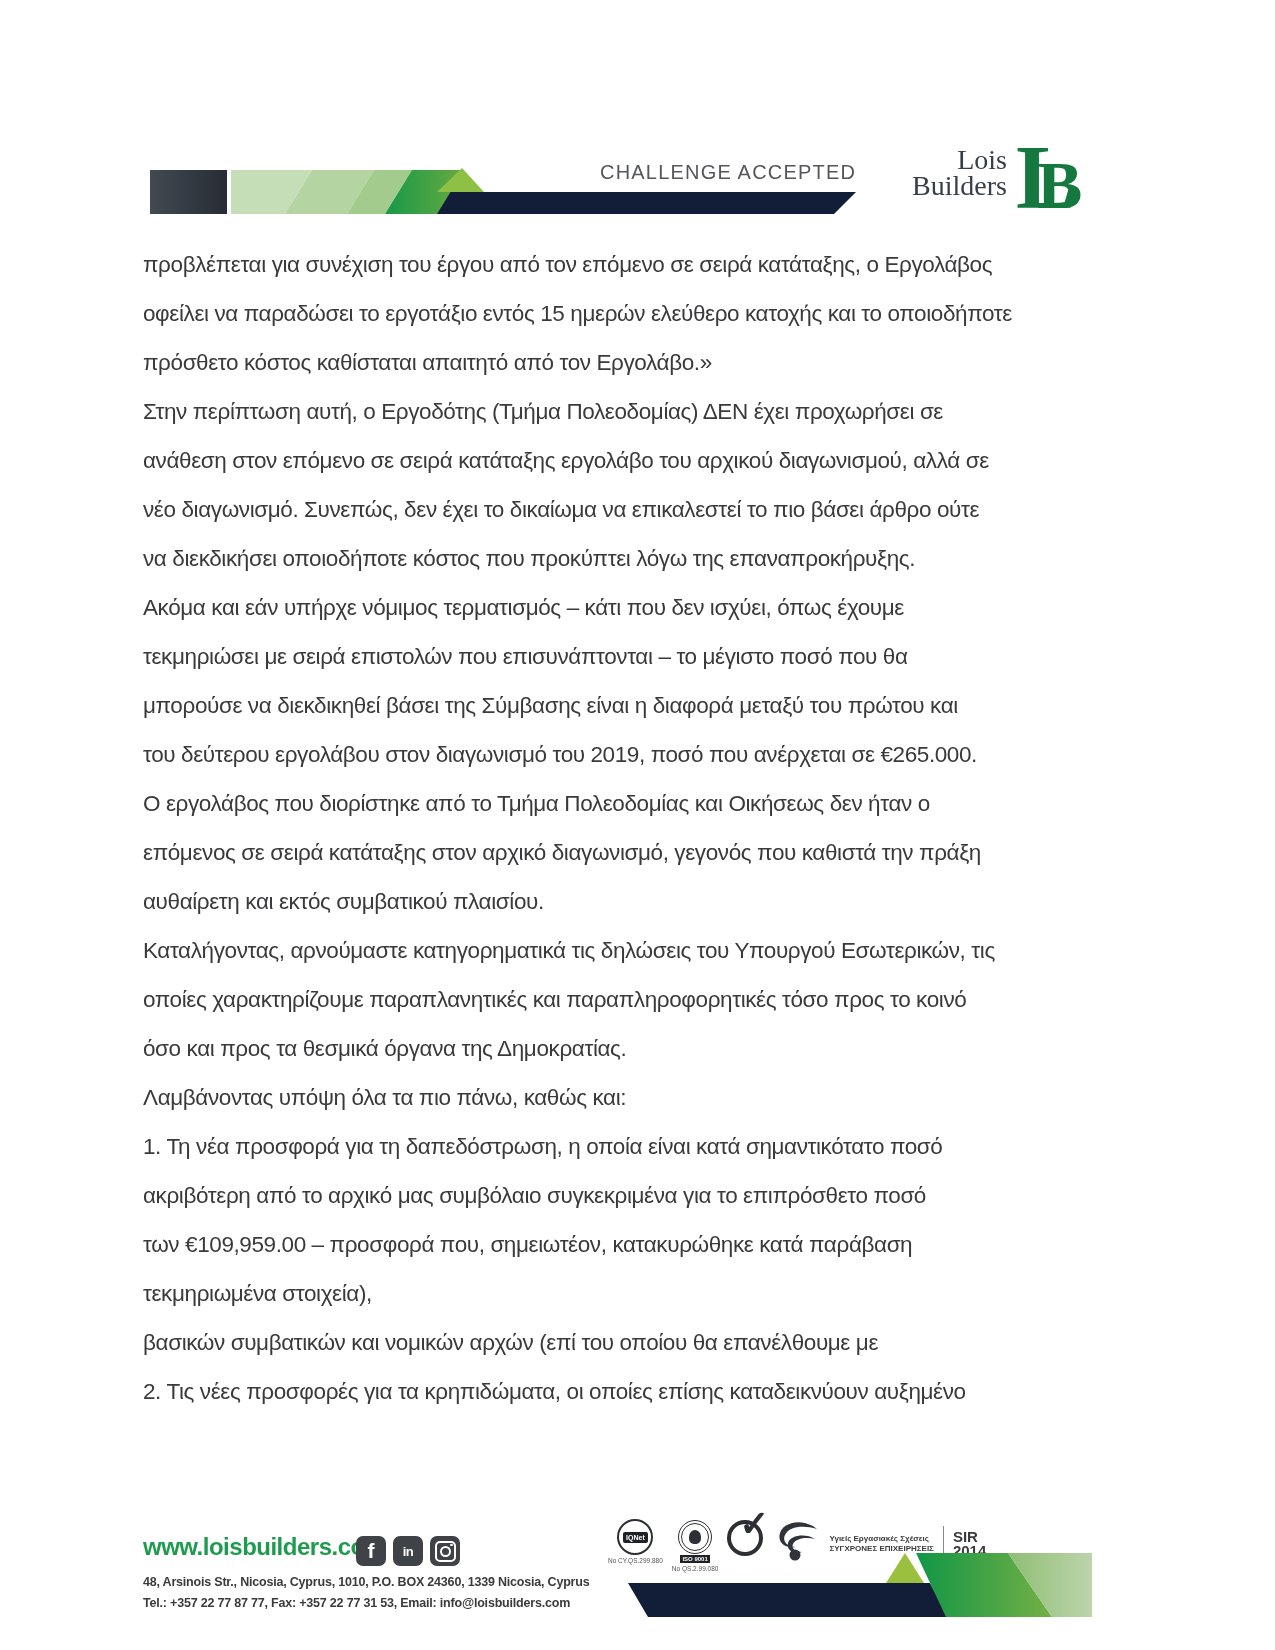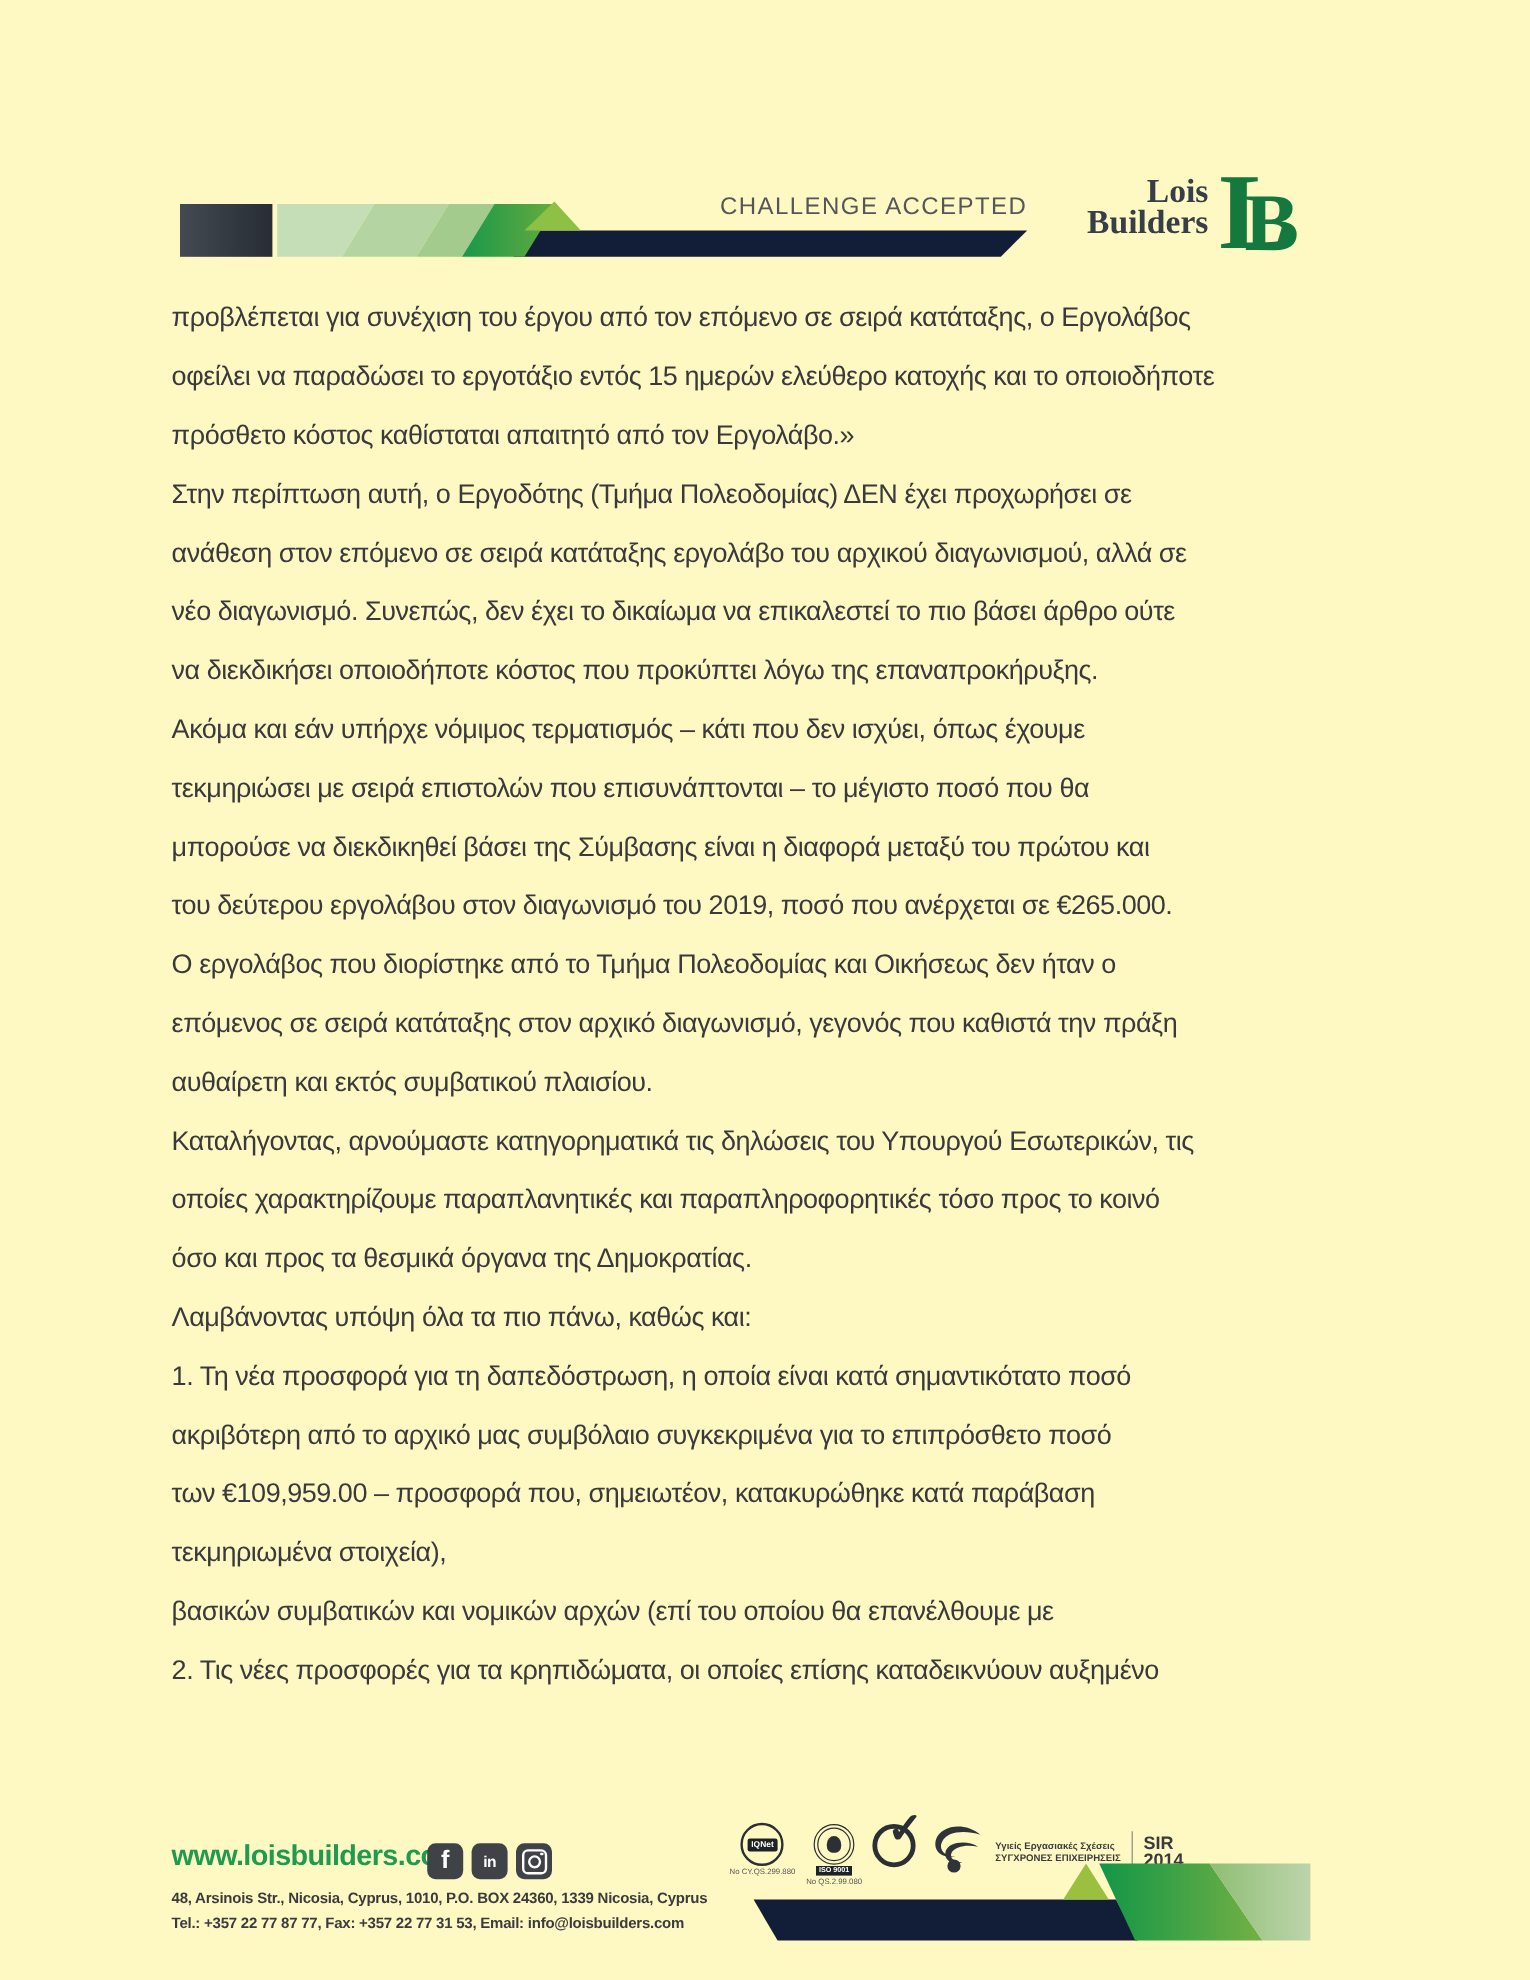--- a/index.html
+++ b/index.html
@@ -1,33 +1,33 @@
 <!DOCTYPE html>
 <html><head>
 <meta charset="utf-8">
 <style>
   html,body { margin:0; padding:0; background:#e8e8e8; }
   .page {
     position:relative; width:1275px; height:1650px; margin:0 auto;
-    background:#fef9c3; overflow:hidden;
+    background:#ffffff; overflow:hidden;
     font-family:"Liberation Sans", sans-serif;
   }
   svg.band { position:absolute; left:0; display:block; }
   #top-band { top:0; width:1275px; height:230px; }
   #bottom-band { top:1540px; width:1275px; height:110px; }
 
   .tagline {
     position:absolute; left:600px; top:161px; width:256px;
     text-align:right; font-size:20px; letter-spacing:1.2px;
     color:#54565a; white-space:nowrap;
   }
 
   .logo-text {
     position:absolute; left:845px; top:147px; width:162px; text-align:right;
-    font-family:"Liberation Serif", serif; font-weight:bold;
+    font-family:"Liberation Serif", serif; font-weight:normal;
     font-size:28px; line-height:26px; color:#363f47;
   }
   .monogram {
     position:absolute; left:1016px; top:136px; width:70px; height:92px;
     font-family:"Liberation Serif", serif; font-weight:bold; color:#15793f;
   }
   .monogram .m-l { position:absolute; left:0;  top:0;    font-size:90px; line-height:84px; }
   .monogram .m-b { position:absolute; left:21px; top:17px; font-size:68px; line-height:64px; }
 
   .doc-body {

